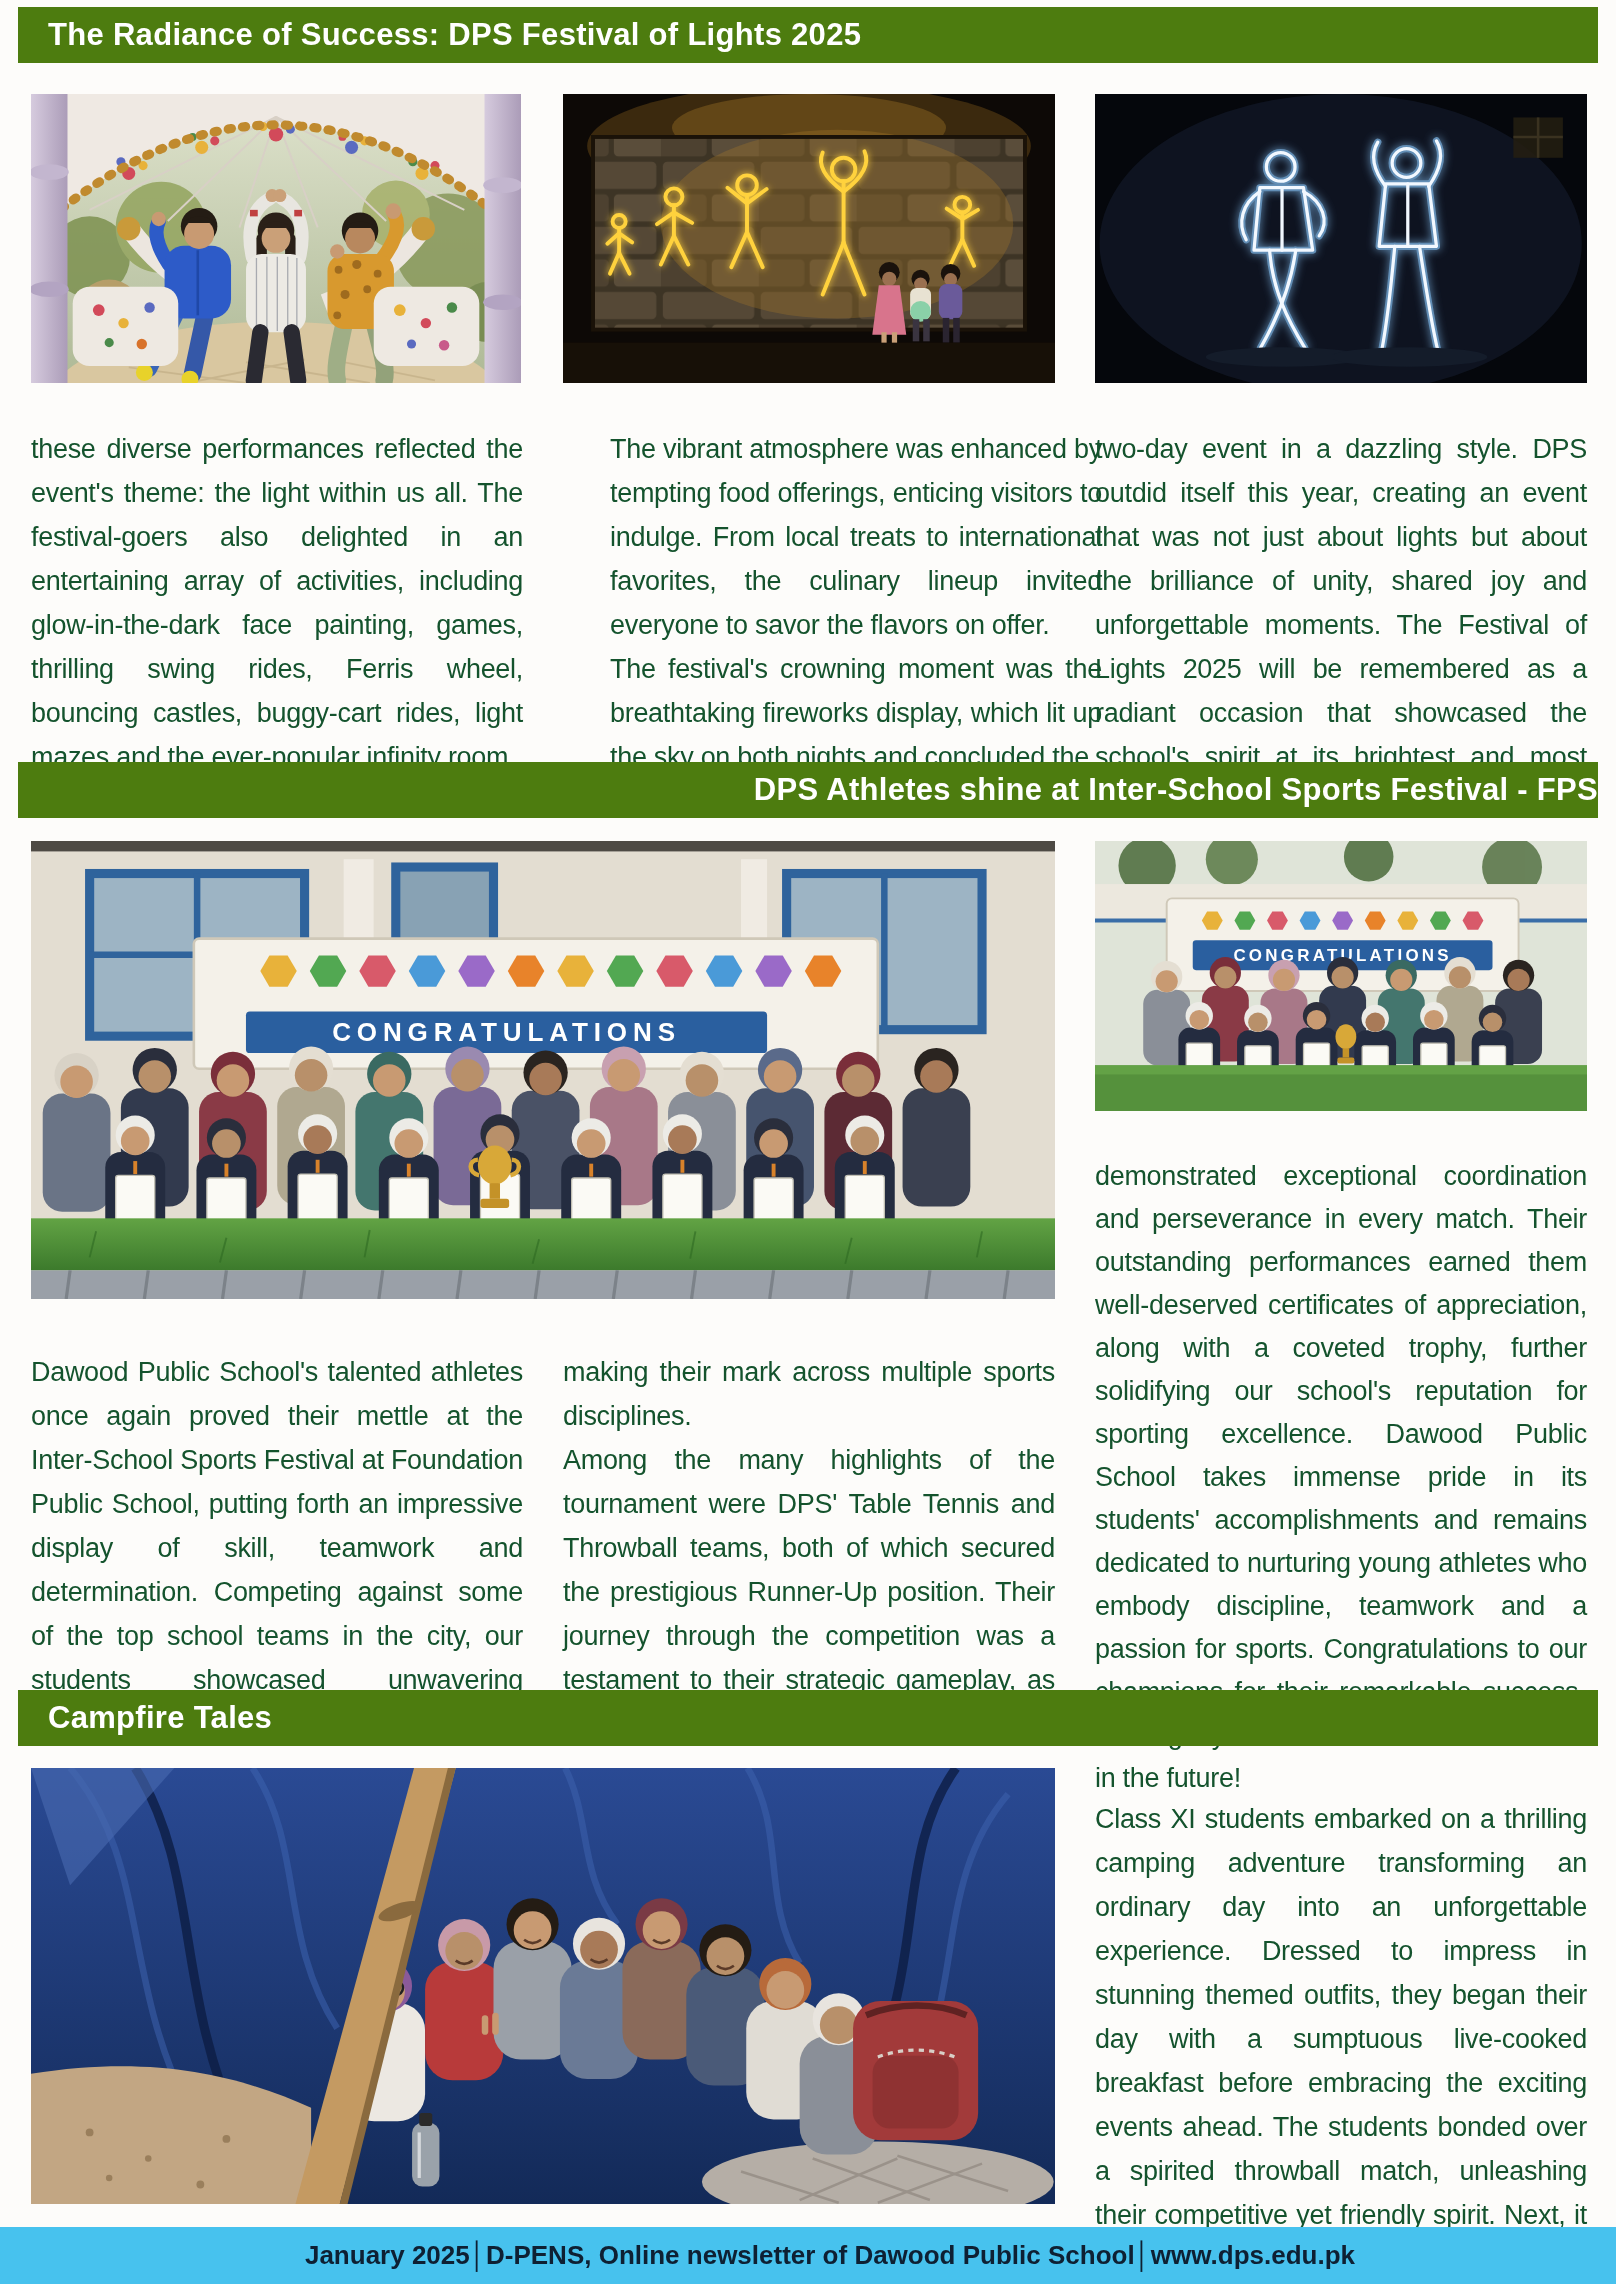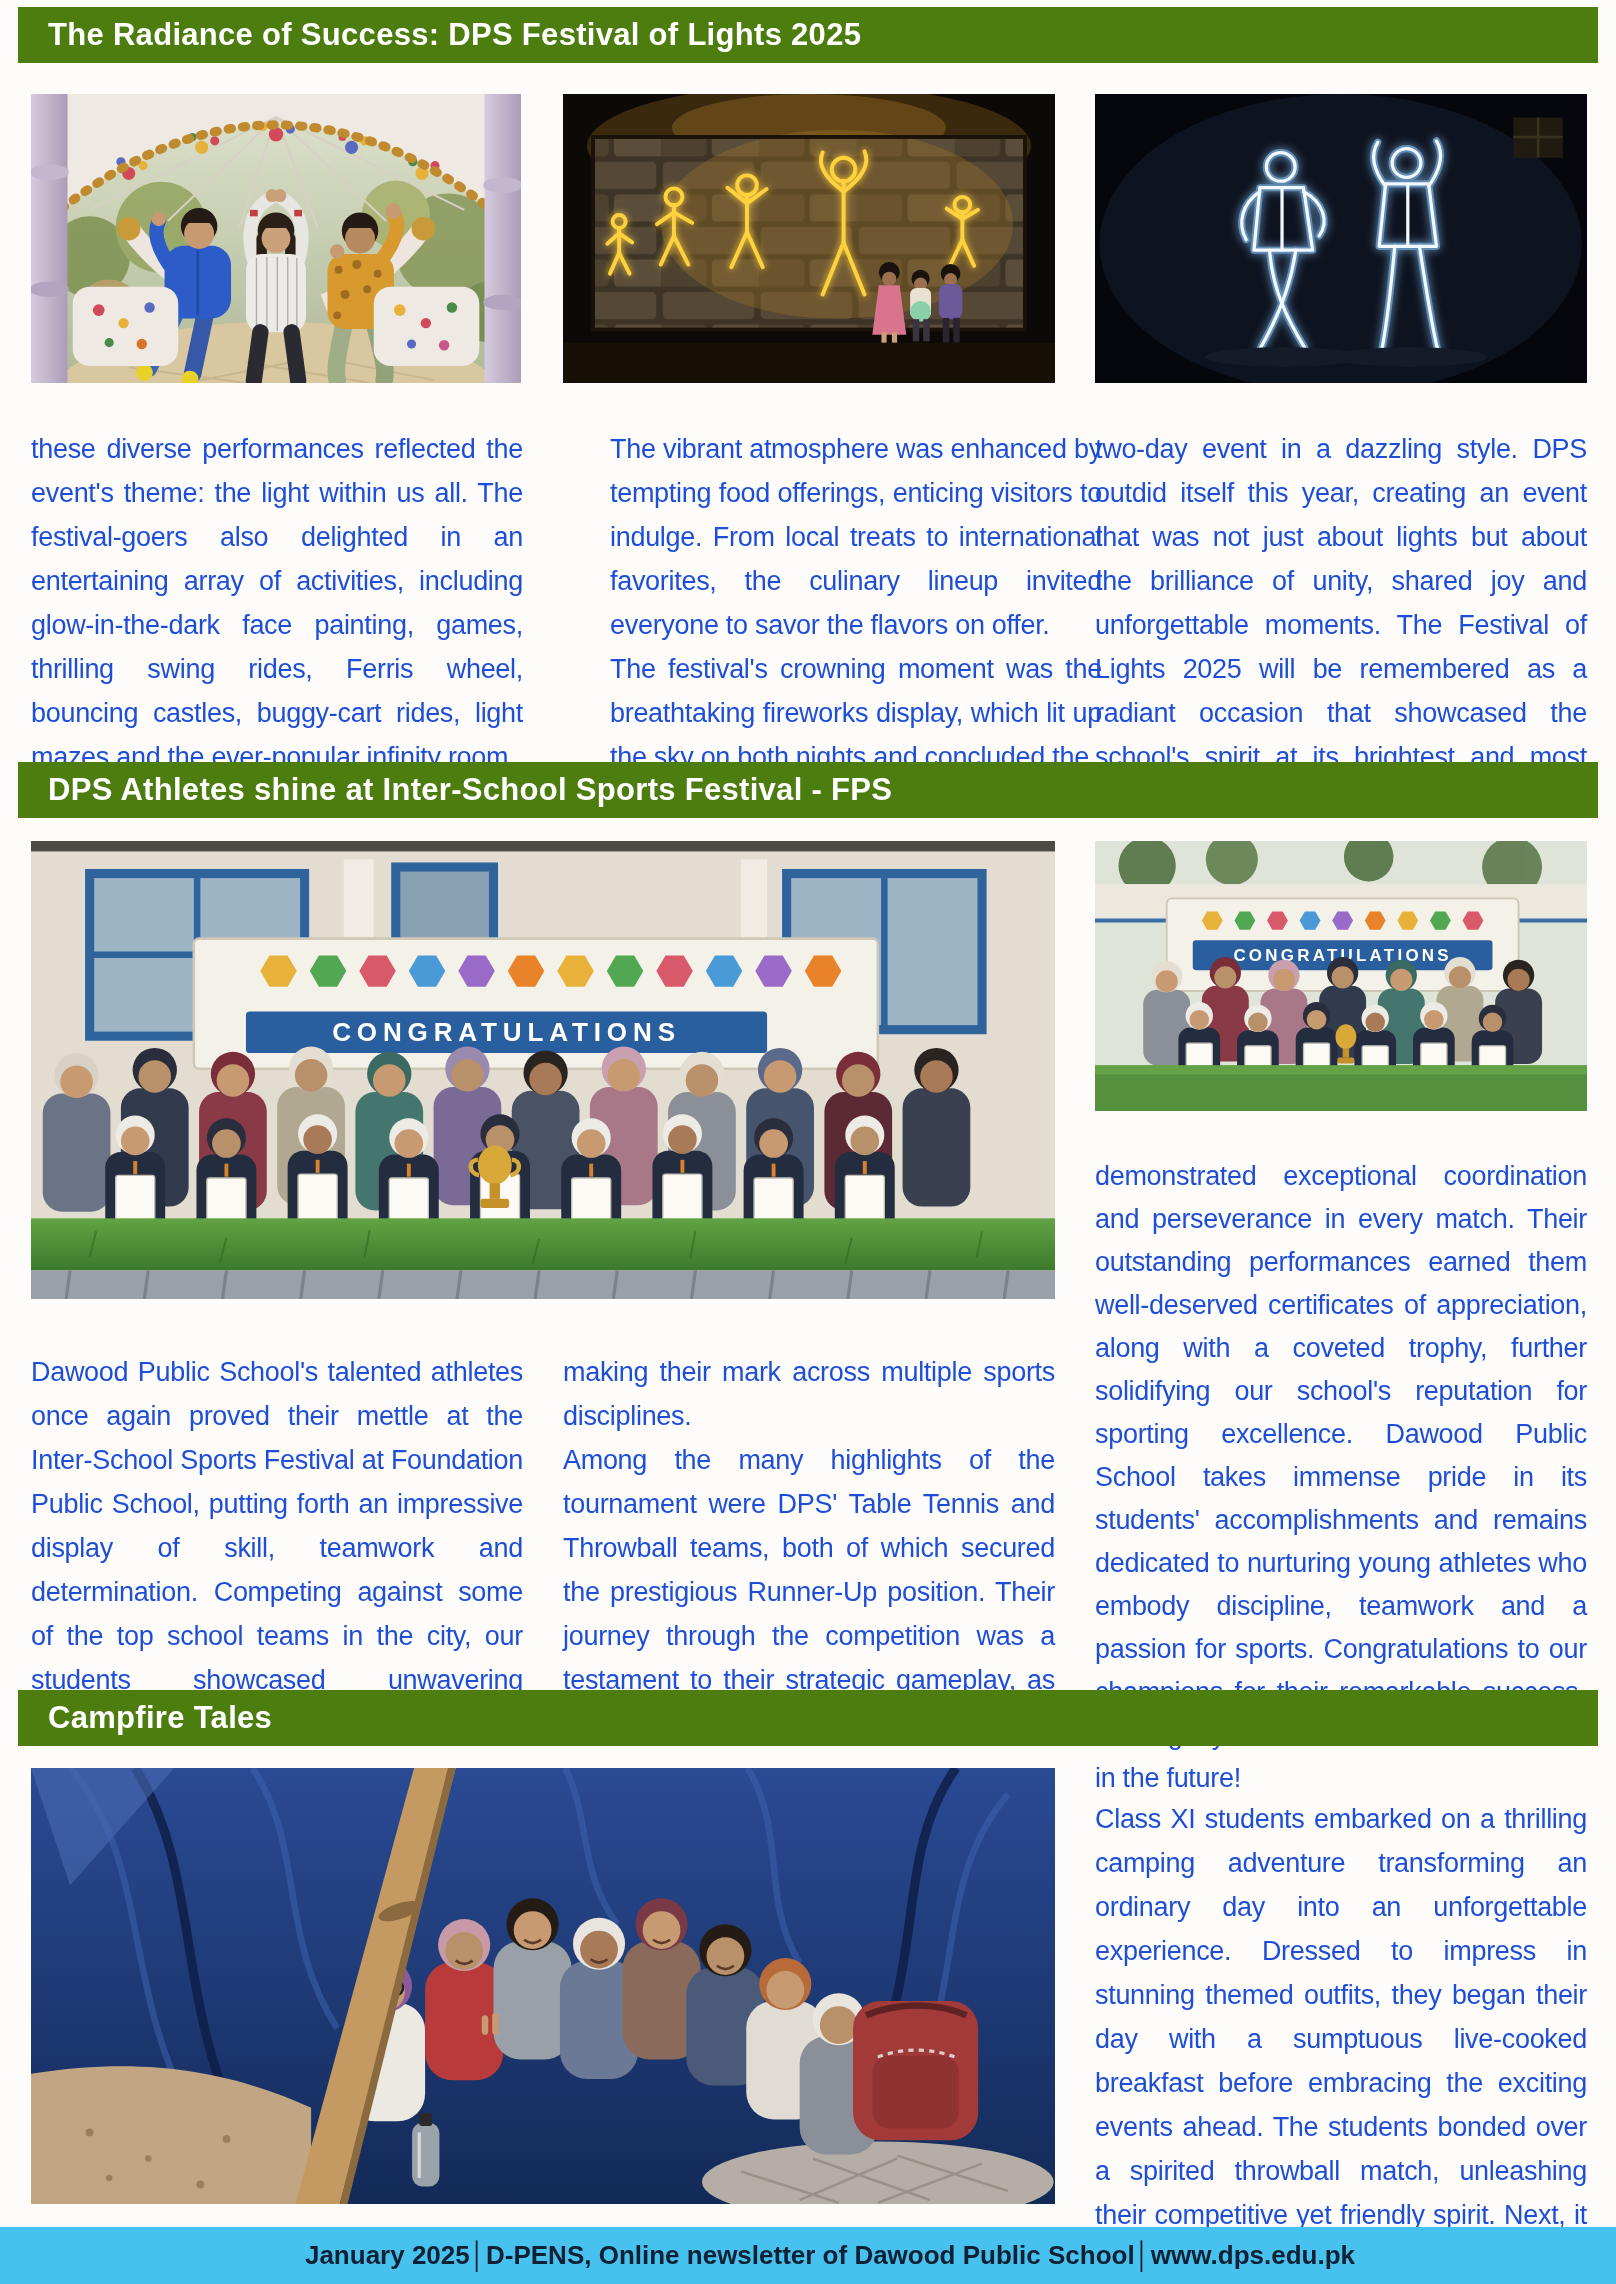--- a/index.html
+++ b/index.html
@@ -3,34 +3,34 @@
 <meta charset="utf-8">
 <style>
   html,body{margin:0;padding:0;background:#ffffff;}
   body{width:1616px;height:2284px;font-family:"Liberation Sans",sans-serif;}
   .page{position:relative;width:1616px;height:2284px;background:#fdfcfa;overflow:hidden;}
 
   .bar{position:absolute;left:18px;right:18px;height:56px;background:#4d7c0f;
        color:#ffffff;font-size:31px;font-weight:bold;line-height:56px;
        padding-left:30px;box-sizing:border-box;letter-spacing:0.3px;}
   #bar-festival{top:6.5px;}
-  #bar-sports{top:762px;}
+  #bar-sports{top:762px;text-align:right;}
   #bar-campfire{top:1690px;}
 
   .photo{position:absolute;overflow:hidden;background:#d946ef;}
   .photo svg{display:block;width:100%;height:100%;}
   #photo-f1{left:31px;top:94px;width:490px;height:289px;}
   #photo-f2{left:563px;top:94px;width:492px;height:289px;}
   #photo-f3{left:1095px;top:94px;width:492px;height:289px;}
   #photo-sports-main{left:31px;top:841px;width:1024px;height:458px;}
   #photo-sports-side{left:1095px;top:841px;width:492px;height:270px;}
   #photo-campfire{left:31px;top:1768px;width:1024px;height:436px;}
 
   .body-col{position:absolute;width:492px;font-size:27px;line-height:44px;
-            color:#1d4ed8;text-align:justify;white-space:pre-line;
+            color:#14532d;text-align:justify;white-space:pre-line;
             letter-spacing:-0.3px;}
   #col-f1{left:31px;top:400px;height:365px;}
   #col-f2{left:563px;top:400px;height:365px;margin-left:47px;}
   #col-f3{left:1095px;top:400px;height:365px;}
   #col-s3{left:1095px;top:1128px;height:564px;line-height:43px;}
   #col-s1{left:31px;top:1323px;height:365px;}
   #col-s2{left:563px;top:1323px;height:365px;}
   #col-c1{left:1095px;top:1770px;height:456px;}
 
   .footer{position:absolute;left:0;right:0;top:2227px;height:57px;background:#47c2ee;

